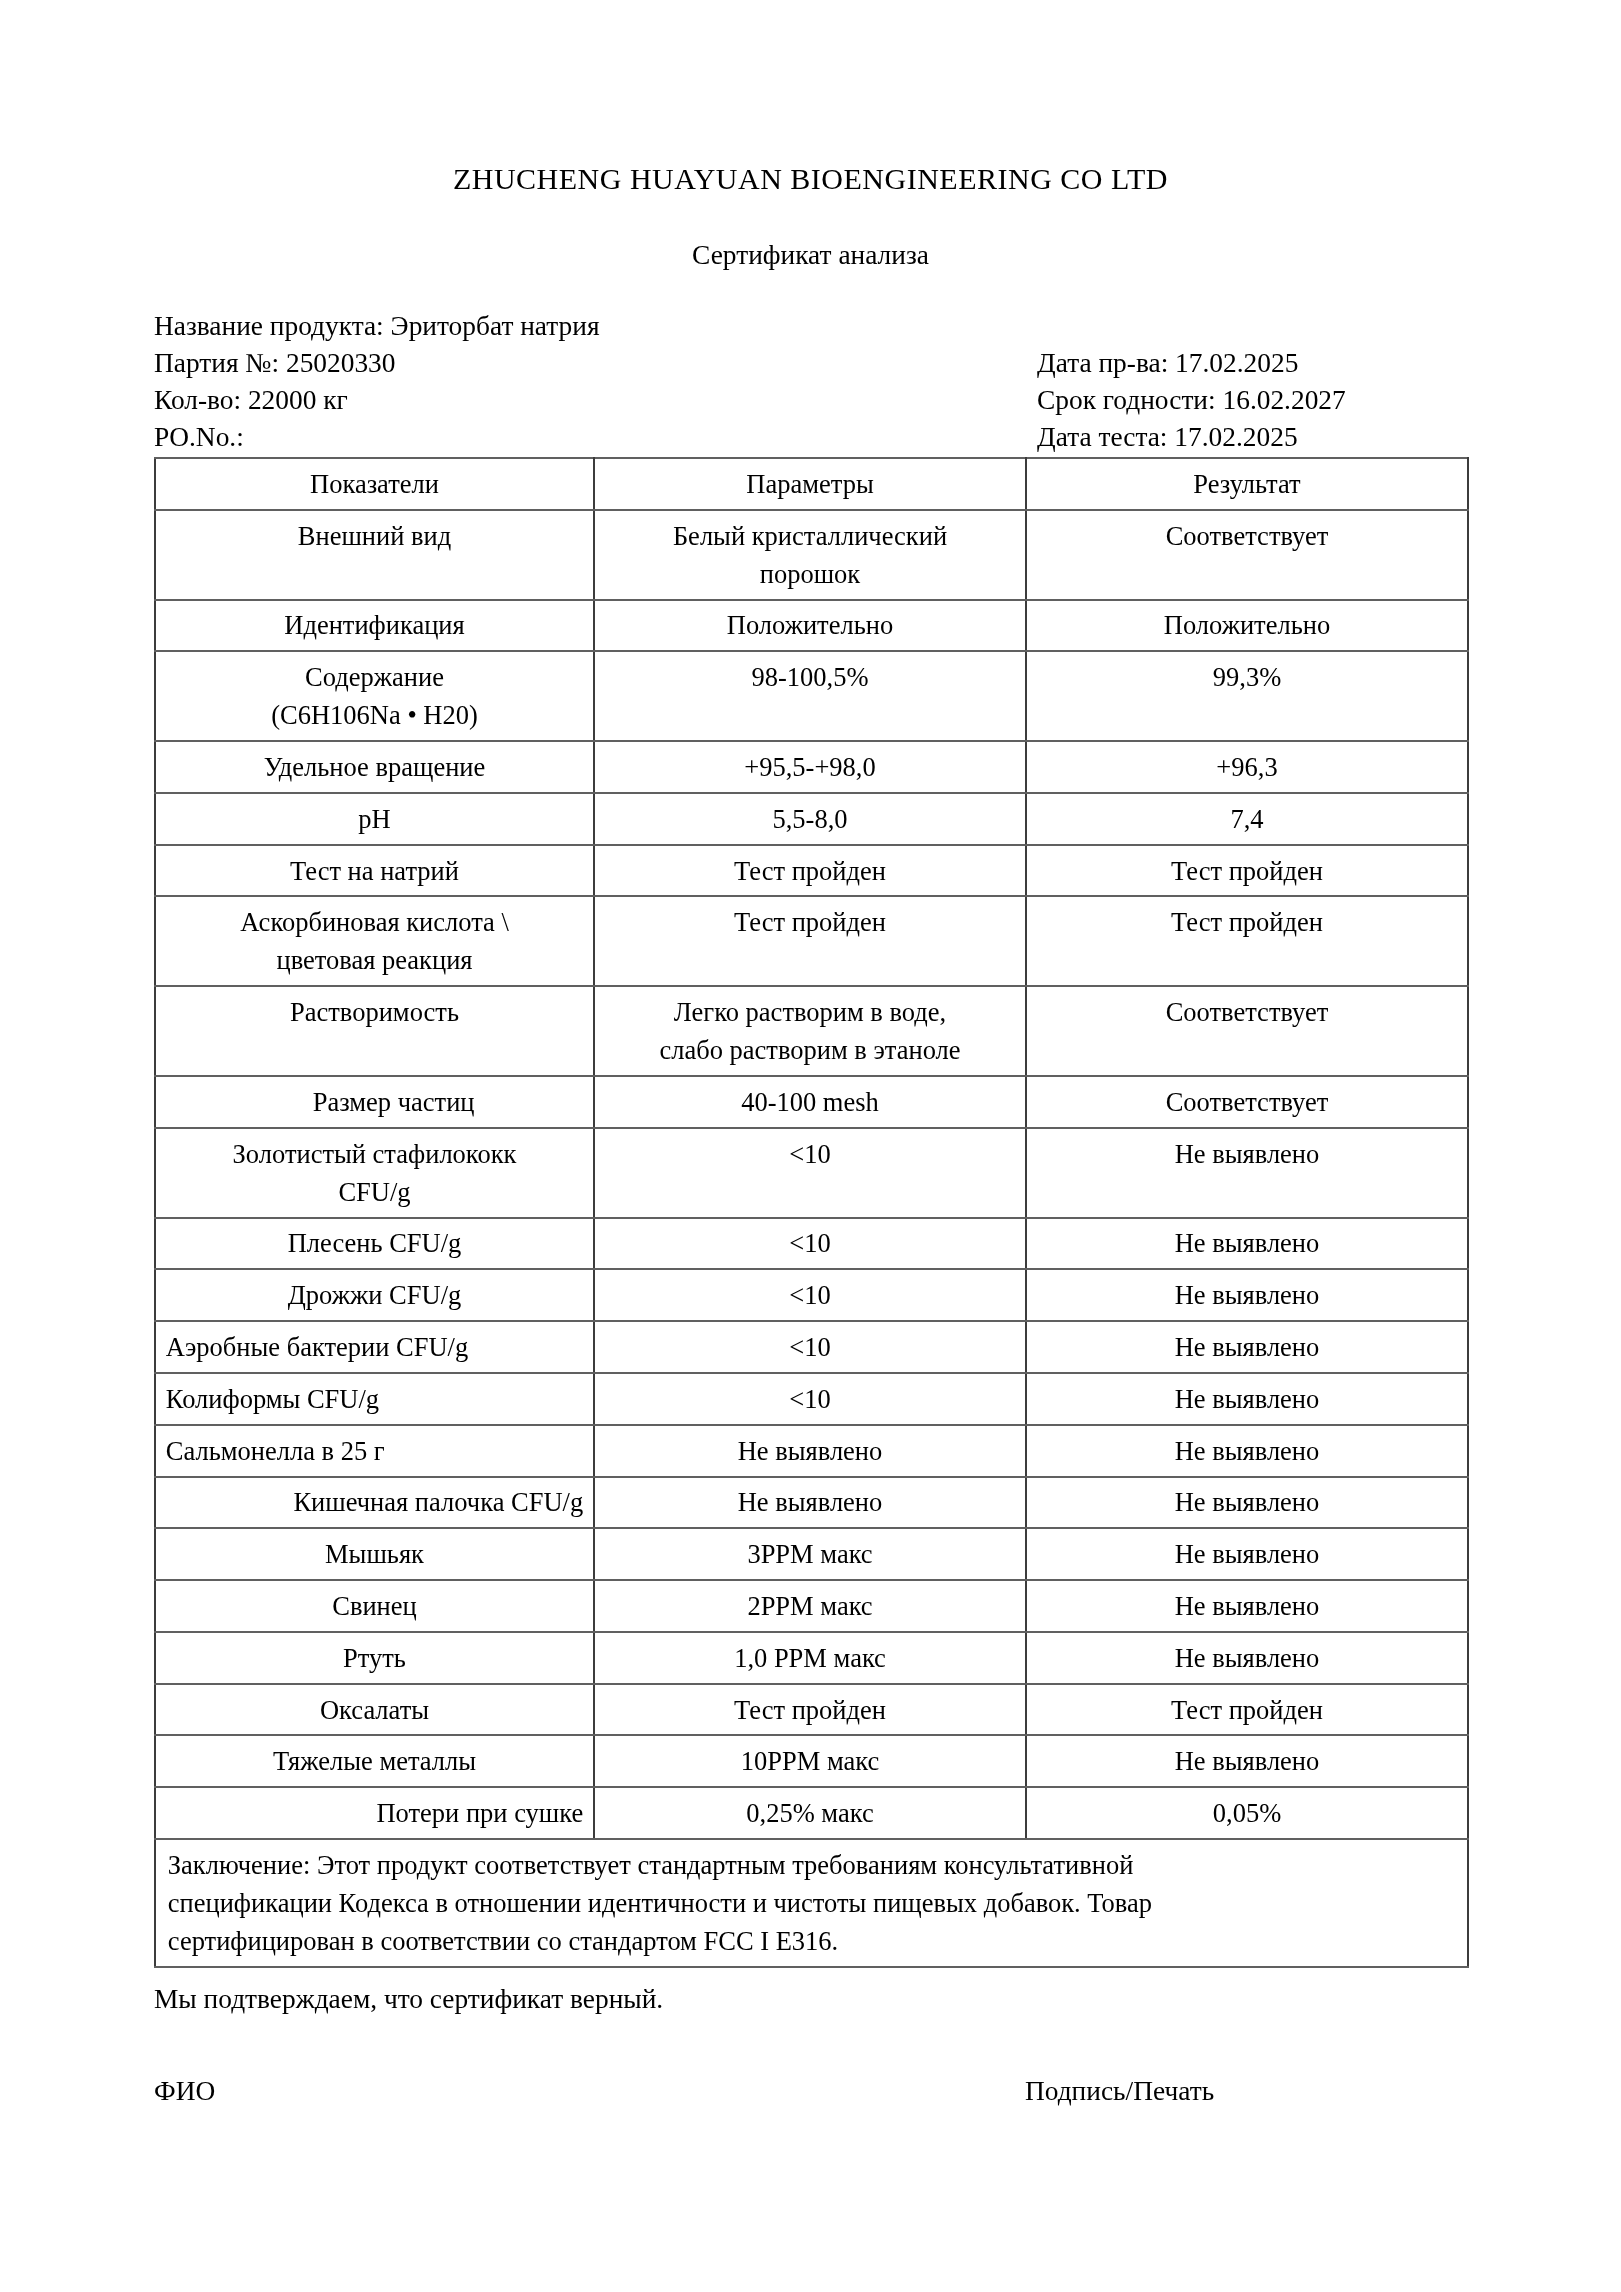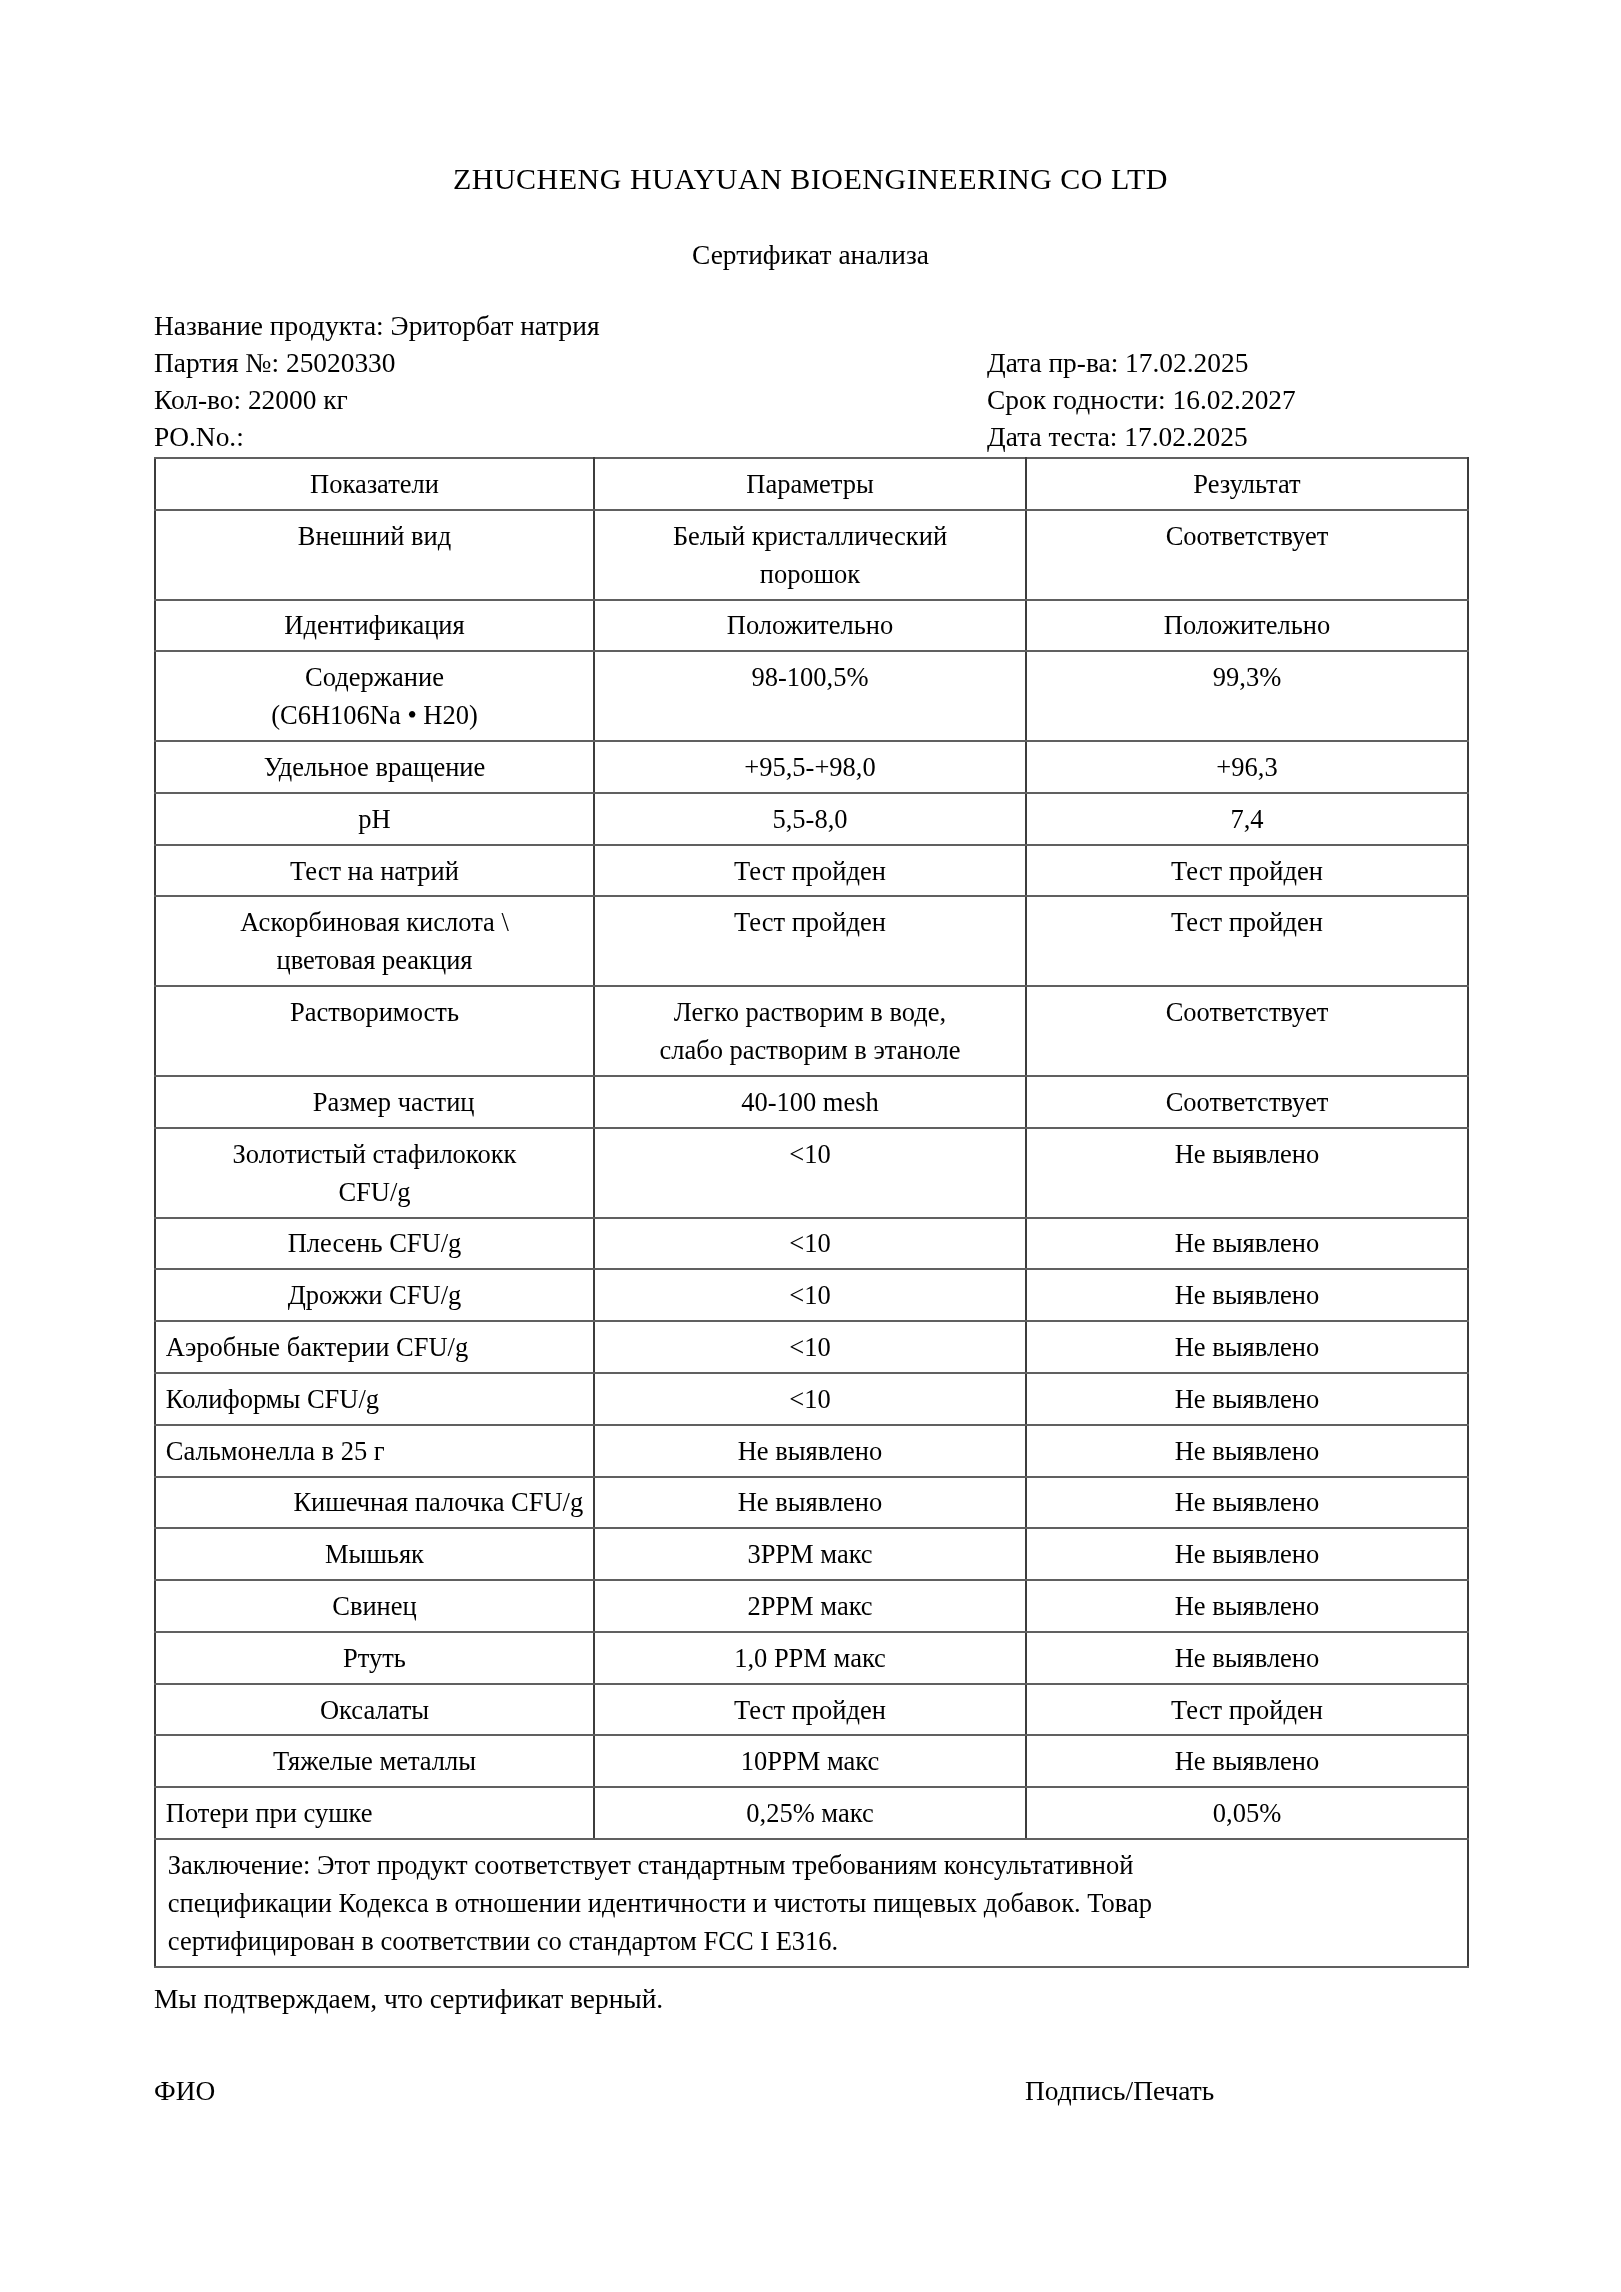--- a/index.html
+++ b/index.html
@@ -34,21 +34,21 @@
     margin: 35px 154px 0 154px;
     font-size: 27.4px;
     line-height: 37px;
   }
   .info-line {
     position: relative;
     white-space: nowrap;
   }
   .info-right {
     position: absolute;
-    left: 833px;
+    left: 883px;
     top: 0;
   }
   table.analysis {
     border-collapse: collapse;
     table-layout: fixed;
     width: 1313px;
     margin-left: 154px;
     margin-top: 1px;
     font-size: 26.5px;
   }
@@ -233,21 +233,21 @@
           <td style="text-align: center;">Оксалаты</td>
           <td style="text-align: center;">Тест пройден</td>
           <td style="text-align: center;">Тест пройден</td>
         </tr>
         <tr>
           <td style="text-align: center;">Тяжелые металлы</td>
           <td style="text-align: center;">10PPM макс</td>
           <td style="text-align: center;">Не выявлено</td>
         </tr>
         <tr>
-          <td style="text-align: left;">Потери при сушке</td>
+          <td style="text-align: right;">Потери при сушке</td>
           <td style="text-align: center;">0,25% макс</td>
           <td style="text-align: center;">0,05%</td>
         </tr>
       </tbody>
     <tbody>
       <tr>
         <td class="conclusion-cell" colspan="3">Заключение: Этот продукт соответствует стандартным требованиям консультативной
 спецификации Кодекса в отношении идентичности и чистоты пищевых добавок. Товар
 сертифицирован в соответствии со стандартом FCC I E316.</td>
       </tr>

